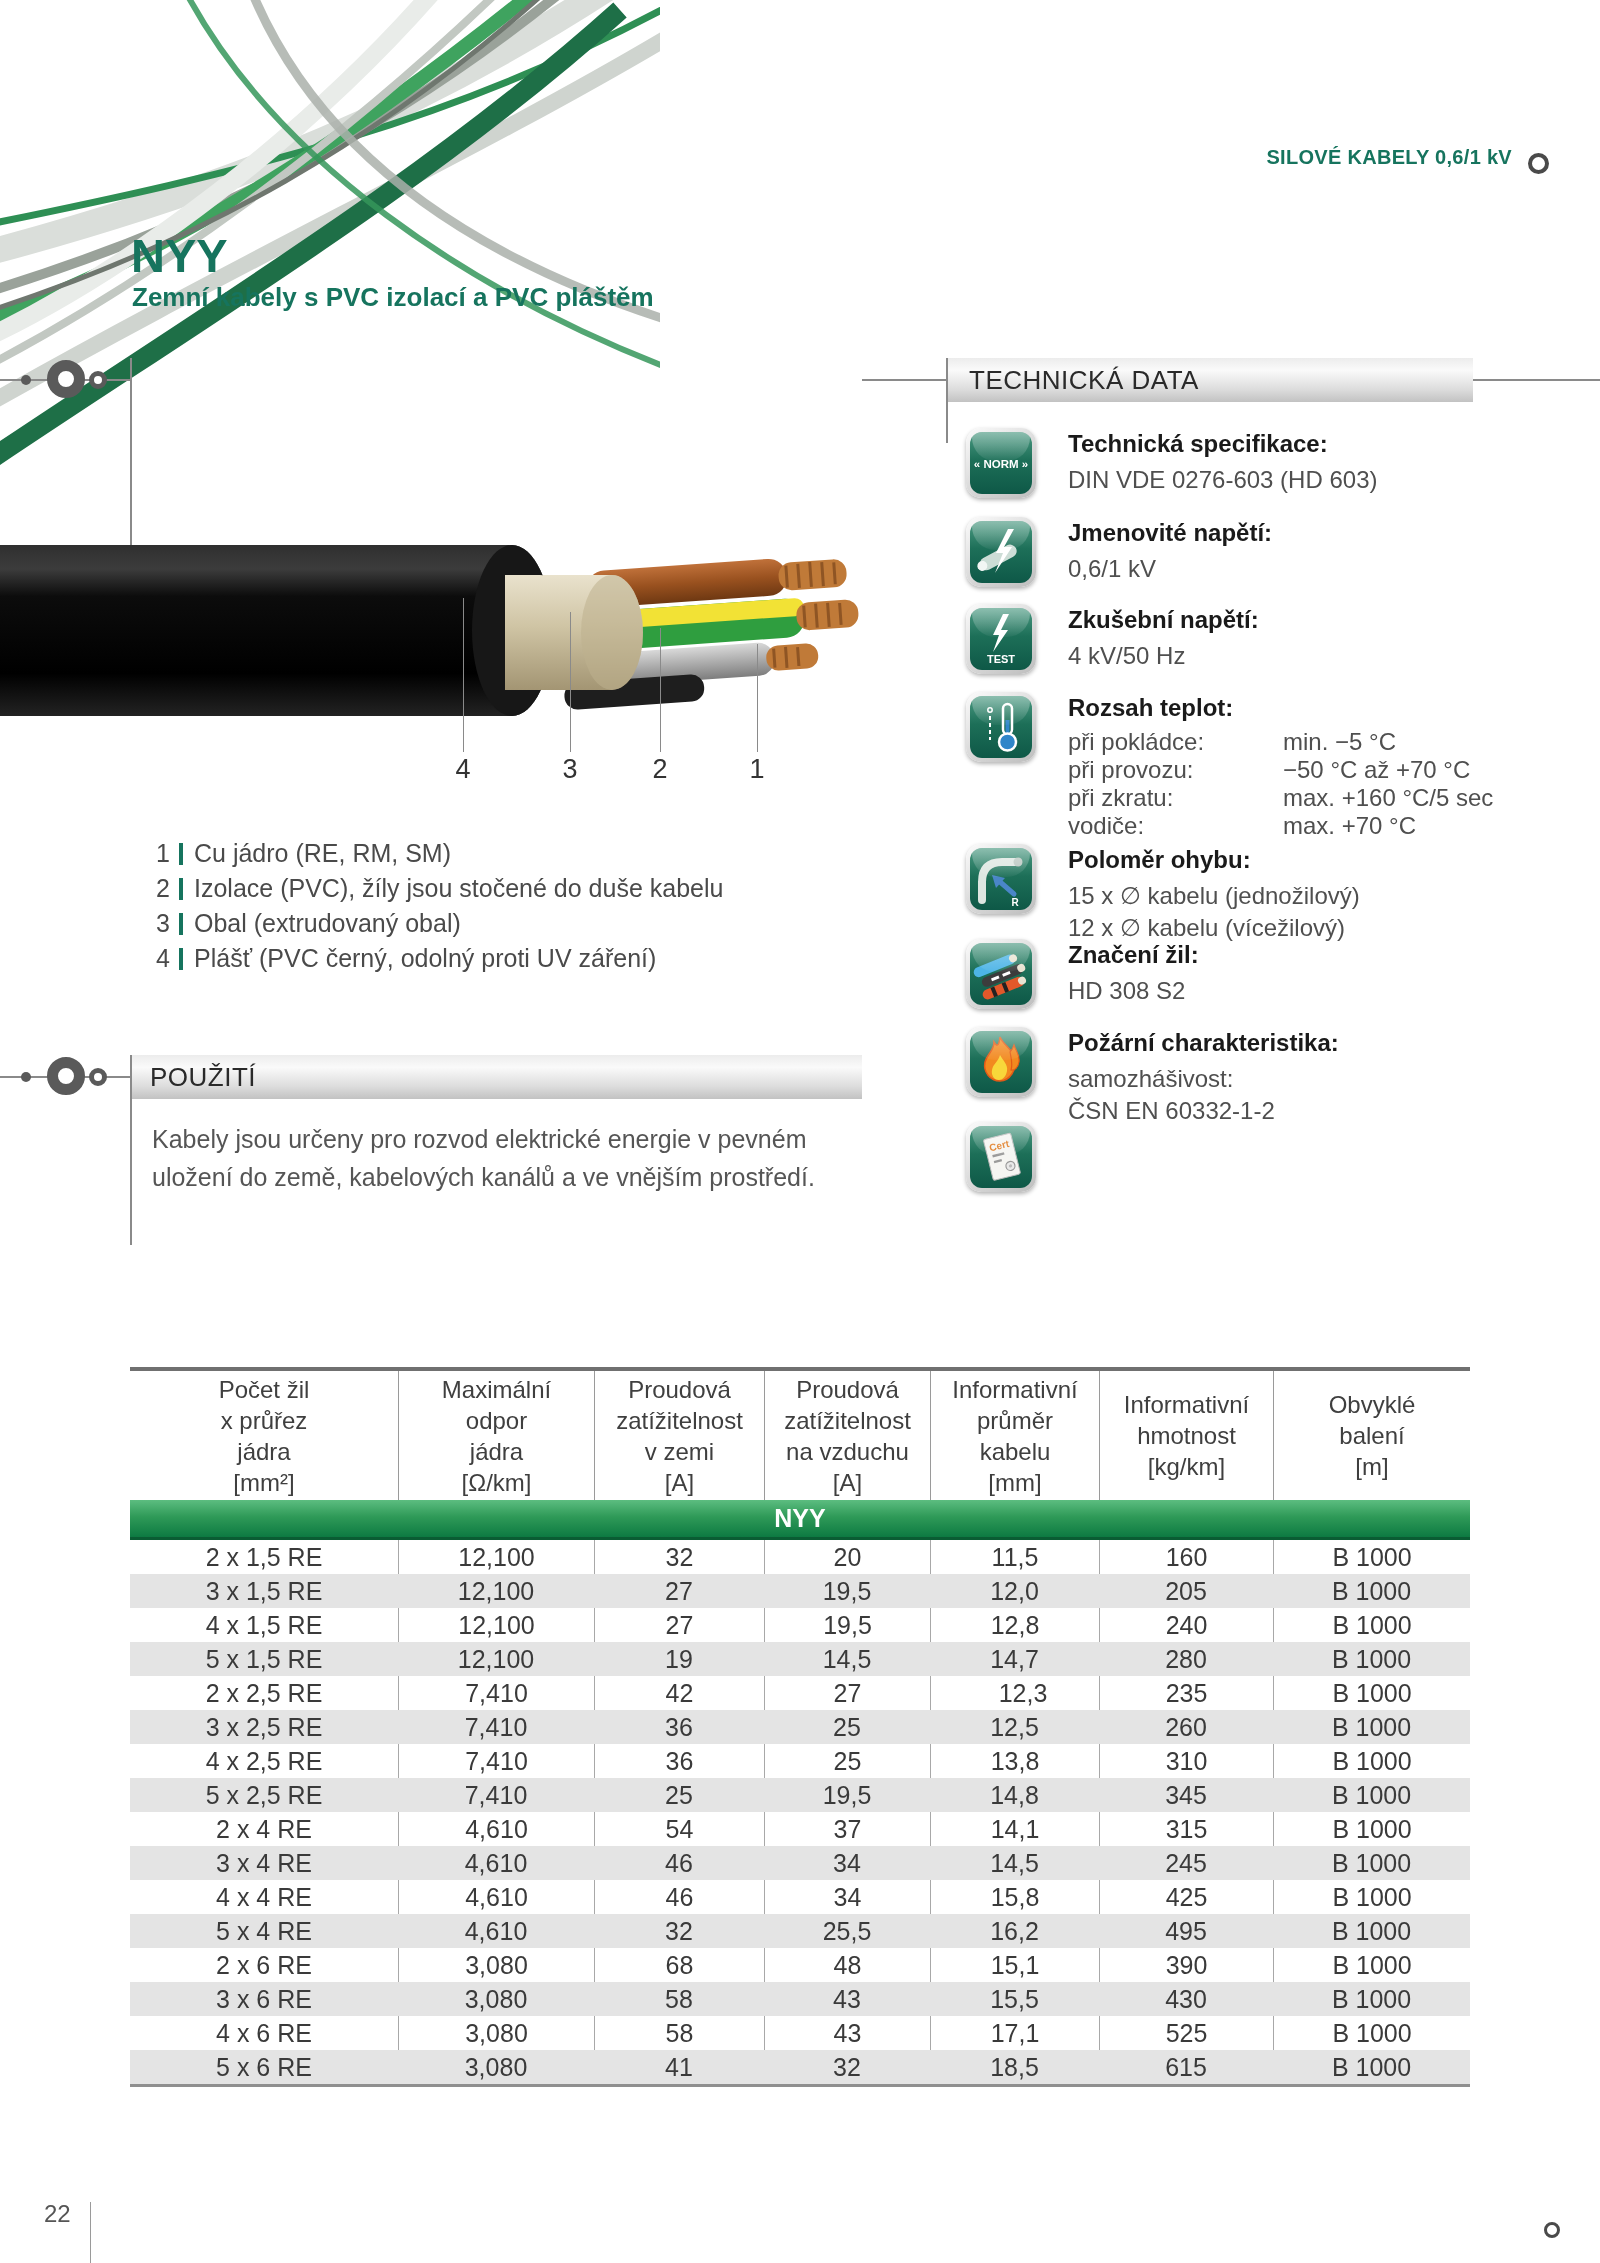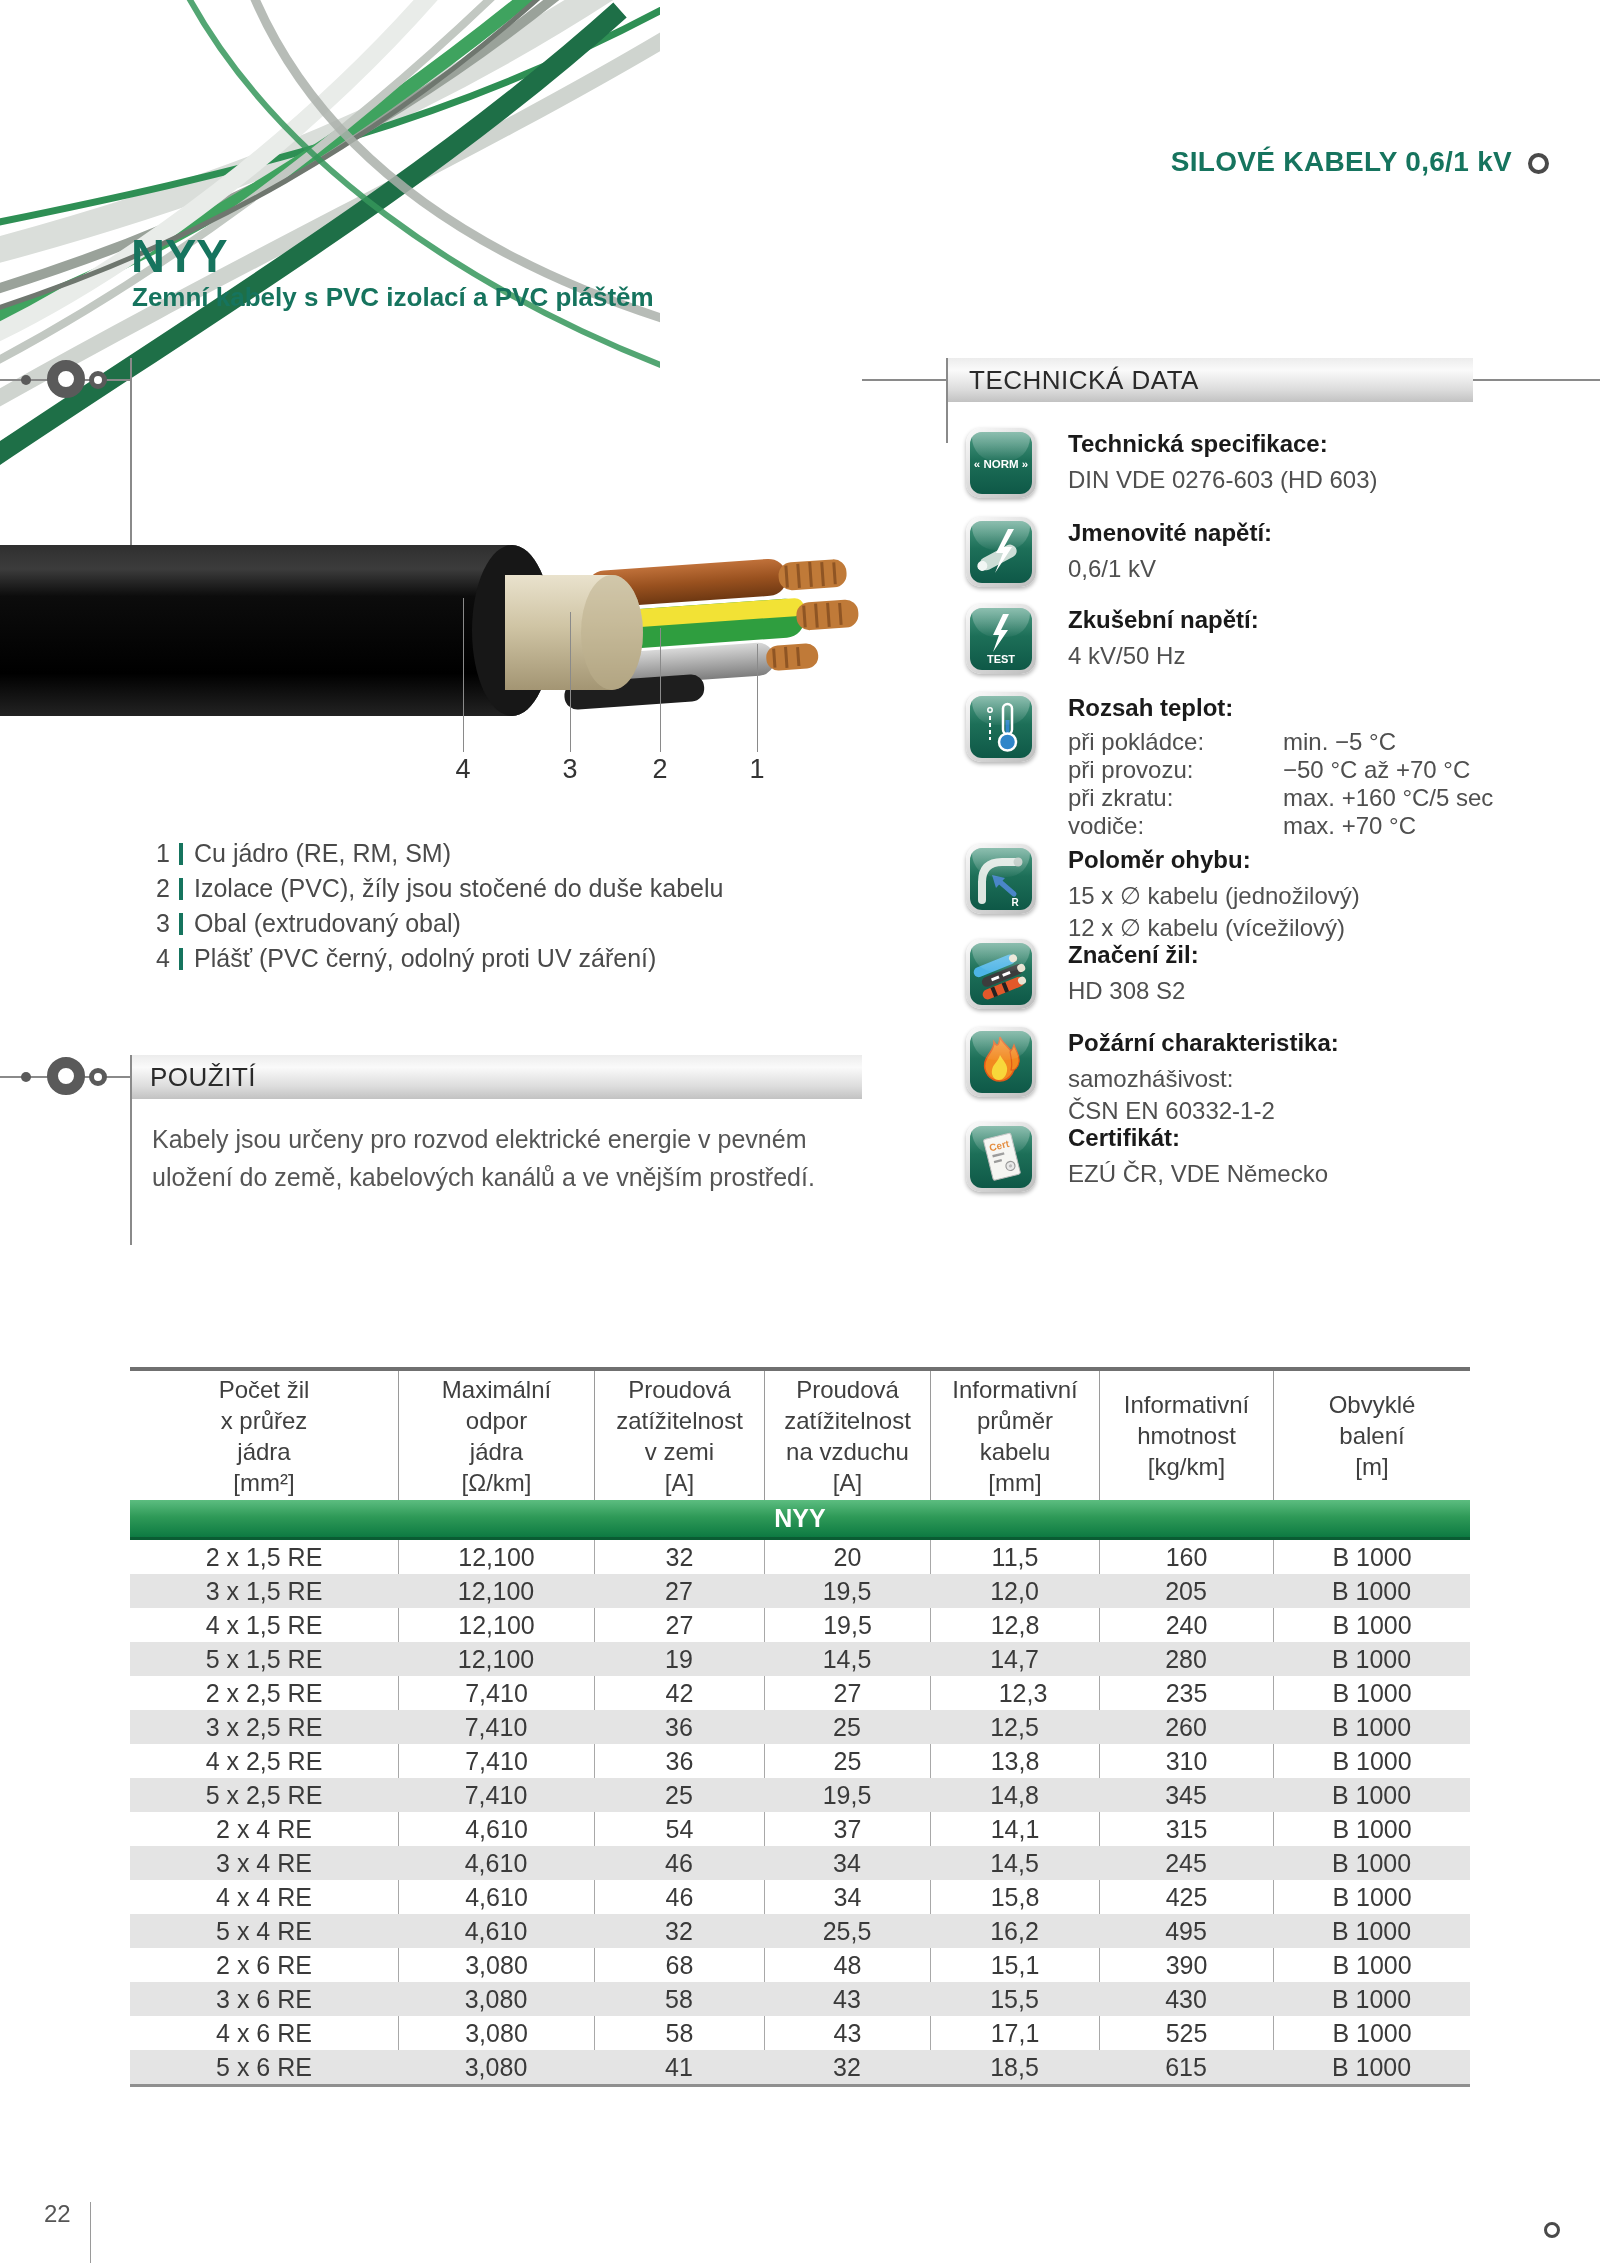--- a/index.html
+++ b/index.html
@@ -1,21 +1,21 @@
 <!DOCTYPE html>
 <html><head>
 <meta charset="utf-8">
 <style>
   html,body{margin:0;padding:0;background:#fff;}
   .page{position:relative;width:1600px;height:2263px;background:#fff;overflow:hidden;
         font-family:"Liberation Sans","DejaVu Sans",sans-serif;color:#333;}
   
   .swoosh{position:absolute;left:0;top:0;}
   .hdr-right{position:absolute;top:146px;left:0;width:1512px;text-align:right;
-             font-size:28px;font-weight:bold;color:#16745e;letter-spacing:.3px;}
+             font-size:20px;font-weight:bold;color:#16745e;letter-spacing:.3px;}
   .ring{position:absolute;border-radius:50%;border:4px solid #4a4a4a;background:#fff;}
   .ring-top{left:1528px;top:153px;width:13px;height:13px;}
   .ring-bottom{left:1544px;top:2222px;width:10px;height:10px;border-width:3px;}
   
   .title{position:absolute;left:131px;top:228px;font-size:47px;font-weight:bold;color:#16745e;}
   .subtitle{position:absolute;left:132px;top:282px;font-size:26px;font-weight:bold;color:#16745e;}
   
   .bar{position:absolute;height:44px;background:linear-gradient(180deg,#ececec 0%,#fafafa 28%,#dcdcdc 72%,#c2c2c2 100%);
        font-size:26px;color:#2a2a2a;letter-spacing:.5px;line-height:44px;padding-left:22px;box-sizing:border-box;}
   .bar-konstrukce{left:130px;top:358px;width:732px;}
@@ -341,24 +341,20 @@
                 <rect x="18" y="10" width="28" height="42" rx="2" fill="#f5f5f2" stroke="#b9b9b9"></rect>
                 <text x="32" y="23" text-anchor="middle" font-size="10" font-weight="bold" fill="#e07b20" font-family="Liberation Sans,sans-serif">Cert</text>
                 <rect x="23" y="27" width="12" height="2.4" fill="#9a9a9a"></rect>
                 <rect x="23" y="33" width="8" height="2.4" fill="#9a9a9a"></rect>
                 <circle cx="38" cy="42" r="4.5" fill="#e9e9e9" stroke="#999" stroke-width="1.2"></circle>
                 <circle cx="38" cy="42" r="1.6" fill="#bbb"></circle>
               </g>
             </svg>
           </div>
         </div>
-        <div class="tech-text">
-          <div class="tech-title">Certifikát:</div>
-          <div class="tech-line">EZÚ ČR, VDE Německo</div>
-        </div>
       </div>
     </div>
 
   <div class="spec-table">
     <div class="thead" id="table-header">
         <div class="hcell" style="width: 268px;">
           <div>Počet žil</div>
           <div>x průřez</div>
           <div>jádra</div>
           <div>[mm²]</div>

